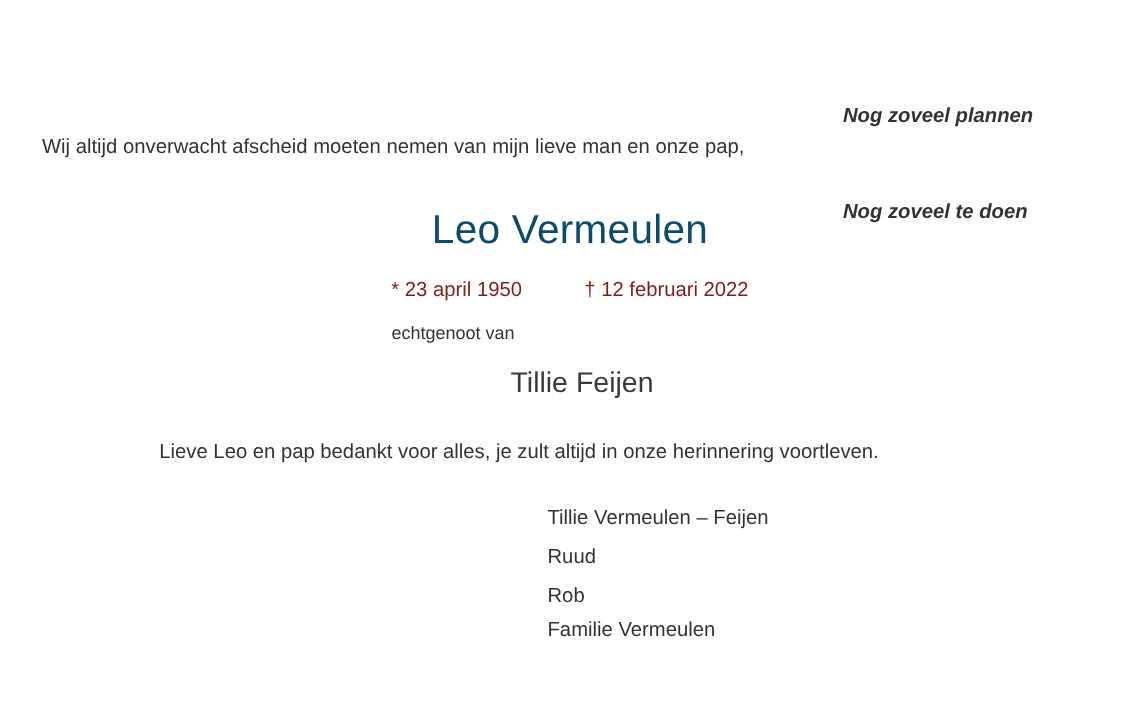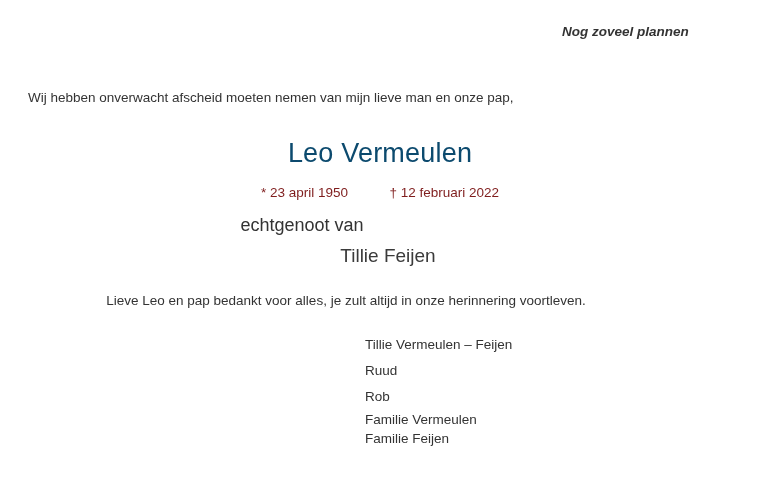--- a/index.html
+++ b/index.html
@@ -26,20 +26,21 @@
     left: 562px;
     font-style: italic;
     font-weight: bold;
     font-size: 13.5px;
     line-height: 19px;
     color: #333333;
     white-space: nowrap;
   }
   .epitaph div {
     white-space: nowrap;
+    margin-top: 45px;
   }
   .intro {
     position: absolute;
     top: 90px;
     left: 28px;
     font-size: 13.5px;
     color: #333333;
     white-space: nowrap;
   }
   .name-main {
@@ -64,21 +65,21 @@
   .dates .sep {
     display: inline-block;
     width: 34px;
   }
   .spouse-label {
     position: absolute;
     top: 215px;
     left: 0;
     width: 604px;
     text-align: center;
-    font-size: 18px;
+    font-size: 12px;
     color: #333333;
   }
   .spouse-name {
     position: absolute;
     top: 245px;
     left: 8px;
     width: 760px;
     text-align: center;
     font-size: 19px;
     font-weight: normal;
@@ -111,39 +112,39 @@
     line-height: 19px;
   }
 </style>
 </head>
 <body>
 
 <div class="page">
 
   <div class="epitaph">
     <div>Nog zoveel plannen</div>
+    <div>Nog zoveel te doen</div>
   </div>
 
-  <div class="intro">Wij hebben onverwacht afscheid moeten nemen van mijn lieve man en onze pap,</div>
+  <div class="intro">Wij altijd onverwacht afscheid moeten nemen van mijn lieve man en onze pap,</div>
 
   <div class="name-main">Leo Vermeulen</div>
 
   <div class="dates">
     <span>* 23 april 1950</span>
     <span class="sep"></span>
     <span>† 12 februari 2022</span>
   </div>
 
   <div class="spouse-label">echtgenoot van</div>
 
   <div class="spouse-name">Tillie Feijen</div>
 
   <div class="message">Lieve Leo en pap bedankt voor alles, je zult altijd in onze herinnering voortleven.</div>
 
   <div class="survivors">
     <div class="row">Tillie Vermeulen – Feijen</div>
     <div class="row">Ruud</div>
     <div class="row">Rob</div>
     <div class="row tight">Familie Vermeulen</div>
-    <div class="row tight">Familie Feijen</div>
   </div>
 
 </div>
 
 </body></html>

